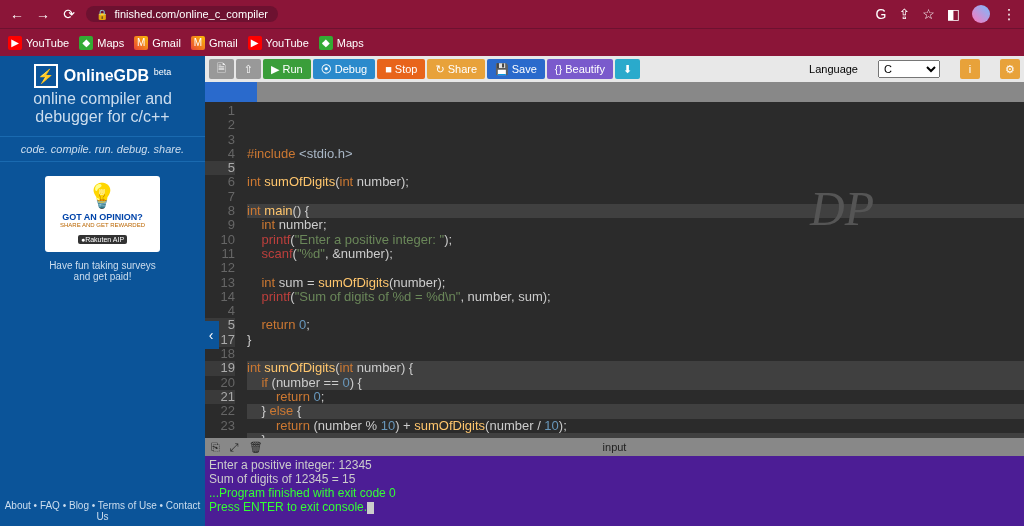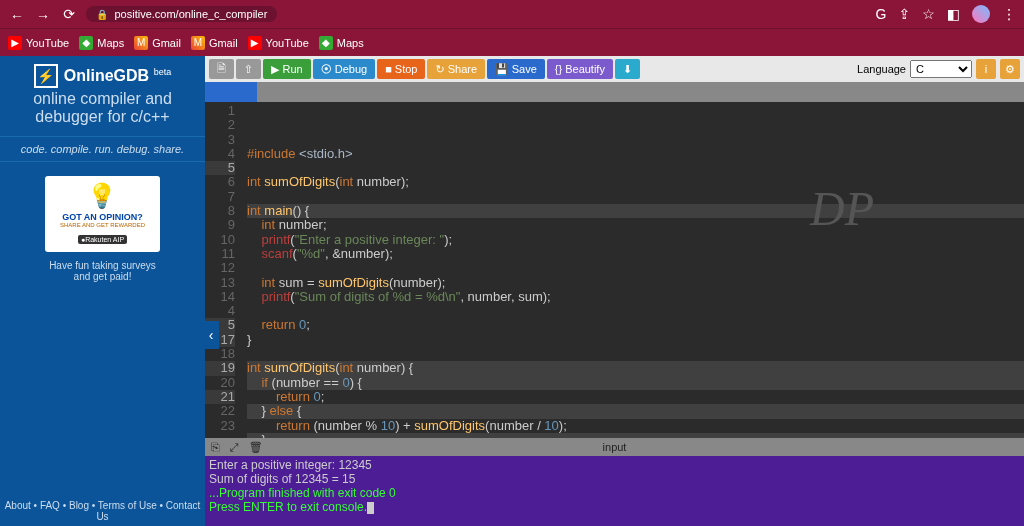--- a/index.html
+++ b/index.html
@@ -41,21 +41,21 @@
 .toolbar { height:26px; background:#e8e8e8; display:flex; align-items:center; padding:0 4px; gap:2px; }
 .tbtn { height:20px; padding:0 8px; font-size:11px; color:#fff; border:none; border-radius:2px; display:flex; align-items:center; gap:3px; cursor:pointer; }
 .tbtn-plain { background:#999; }
 .run { background:#3a9e3a; }
 .debug { background:#2a8acc; }
 .stop { background:#e8641b; }
 .share { background:#e8a23a; }
 .save { background:#2a6acc; }
 .beautify { background:#7a5acc; }
 .dl { background:#2aaacc; }
-.lang-area { margin-left:auto; display:flex; align-items:center; gap:4px; font-size:11px; }
+.lang-area { margin-left:auto; display:flex; align-items:center; gap:20px; font-size:11px; }
 .lang-sel { font-size:11px; padding:1px; width:62px; }
 .gear { width:20px; height:20px; background:#e8a23a; color:#fff; display:flex; align-items:center; justify-content:center; font-size:11px; border-radius:2px; cursor:pointer; }
 .info { background:#e8a23a; }
 .tab-bar { height:20px; background:#888; display:flex; }
 .tab { background:#2a6acc; color:#fff; font-size:11px; padding:19px 10px; }
 .editor { flex:1; background:#2b2b2b; display:flex; font-family:Consolas,monospace; font-size:13px; line-height:14.3px; position:relative; overflow:hidden; }
 .gutter { width:36px; background:#2b2b2b; color:#666; text-align:right; padding:2px 6px 0 0; }
 .gutter div { height:14.3px; }
 .active-ln { background:#3a3a3a; color:#aaa; }
 .code { flex:1; padding:2px 0 0 6px; color:#ccc; white-space:pre; position:relative; }
@@ -77,21 +77,21 @@
 </style>
 </head>
 <body>
 
 <div class="browser-bar">
   <span class="nav-btn">←</span>
   <span class="nav-btn">→</span>
   <span class="nav-btn">⟳</span>
   <div class="url-area">
     <span class="lock">🔒</span>
-    <span class="url">positive.com/online_c_compiler</span>
+    <span class="url">finished.com/online_c_compiler</span>
   </div>
   <div class="browser-right">
     <span>G</span>
     <span>⇪</span>
     <span>☆</span>
     <span>◧</span>
     <div class="avatar"></div>
     <span>⋮</span>
   </div>
 </div>

